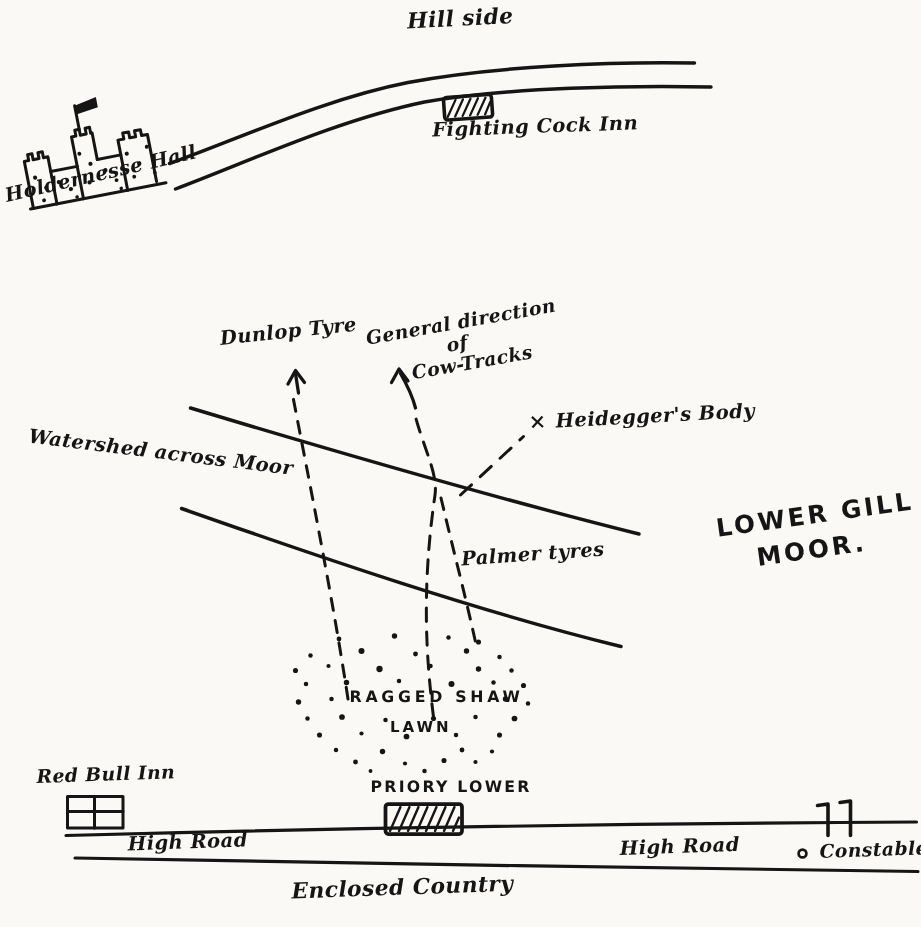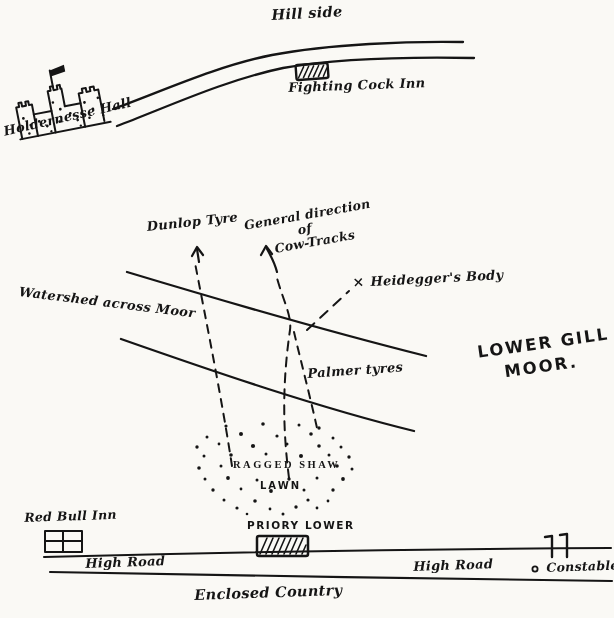--- a/index.html
+++ b/index.html
@@ -183,21 +183,21 @@
 
   <div class="lbl hand" style="left:20px;top:284px;font-size:13px;transform:rotate(7deg);">Watershed across Moor</div>
 
   <div class="lbl hand" style="left:307px;top:366px;font-size:13px;transform:rotate(-4deg);">Palmer tyres</div>
 
   <div class="lbl caps" style="left:476px;top:341px;font-size:16.5px;letter-spacing:2px;transform:rotate(-8deg);line-height:23px;">
     <span class="line2">LOWER GILL</span>
     <span class="line2" style="margin-left:24px;">MOOR.</span>
   </div>
 
-  <div class="lbl caps" style="left:233px;top:459px;font-size:10.5px;letter-spacing:2.5px;font-family:Liberation Serif, serif;">RAGGED SHAW</div>
+  <div class="lbl caps" style="left:233px;top:459px;font-size:10.5px;letter-spacing:2.5px;">RAGGED SHAW</div>
 
   <div class="lbl caps" style="left:260px;top:480px;font-size:10px;letter-spacing:2px;text-align:center;">LAWN</div>
 
   <div class="lbl caps" style="left:247px;top:519px;font-size:10.5px;letter-spacing:1.5px;">PRIORY LOWER</div>
 
   <div class="lbl hand" style="left:24px;top:510px;font-size:12.5px;transform:rotate(-2deg);">Red Bull Inn</div>
 
   <div class="lbl hand" style="left:85px;top:556px;font-size:13px;transform:rotate(-2deg);">High Road</div>
 
   <div class="lbl hand" style="left:413px;top:559px;font-size:13px;transform:rotate(-2deg);">High Road</div>

